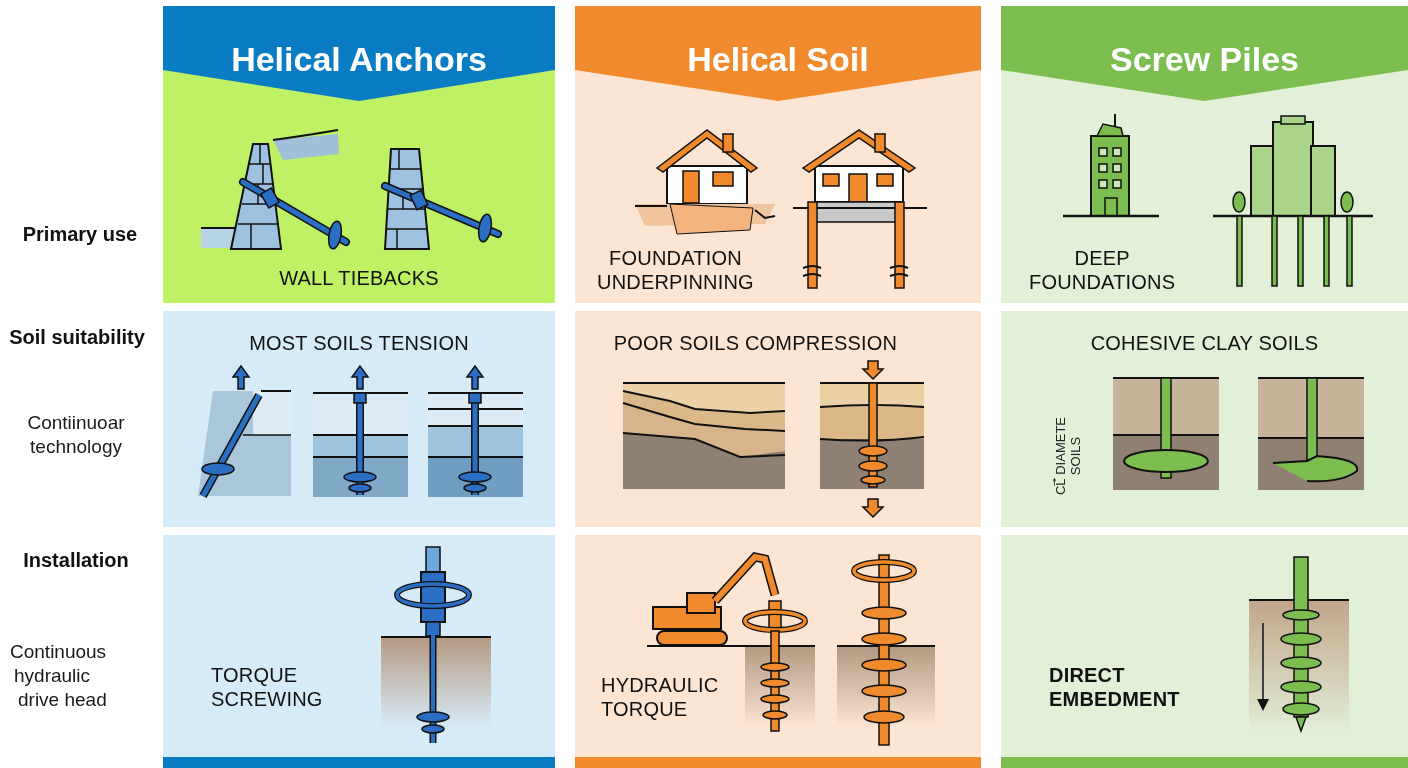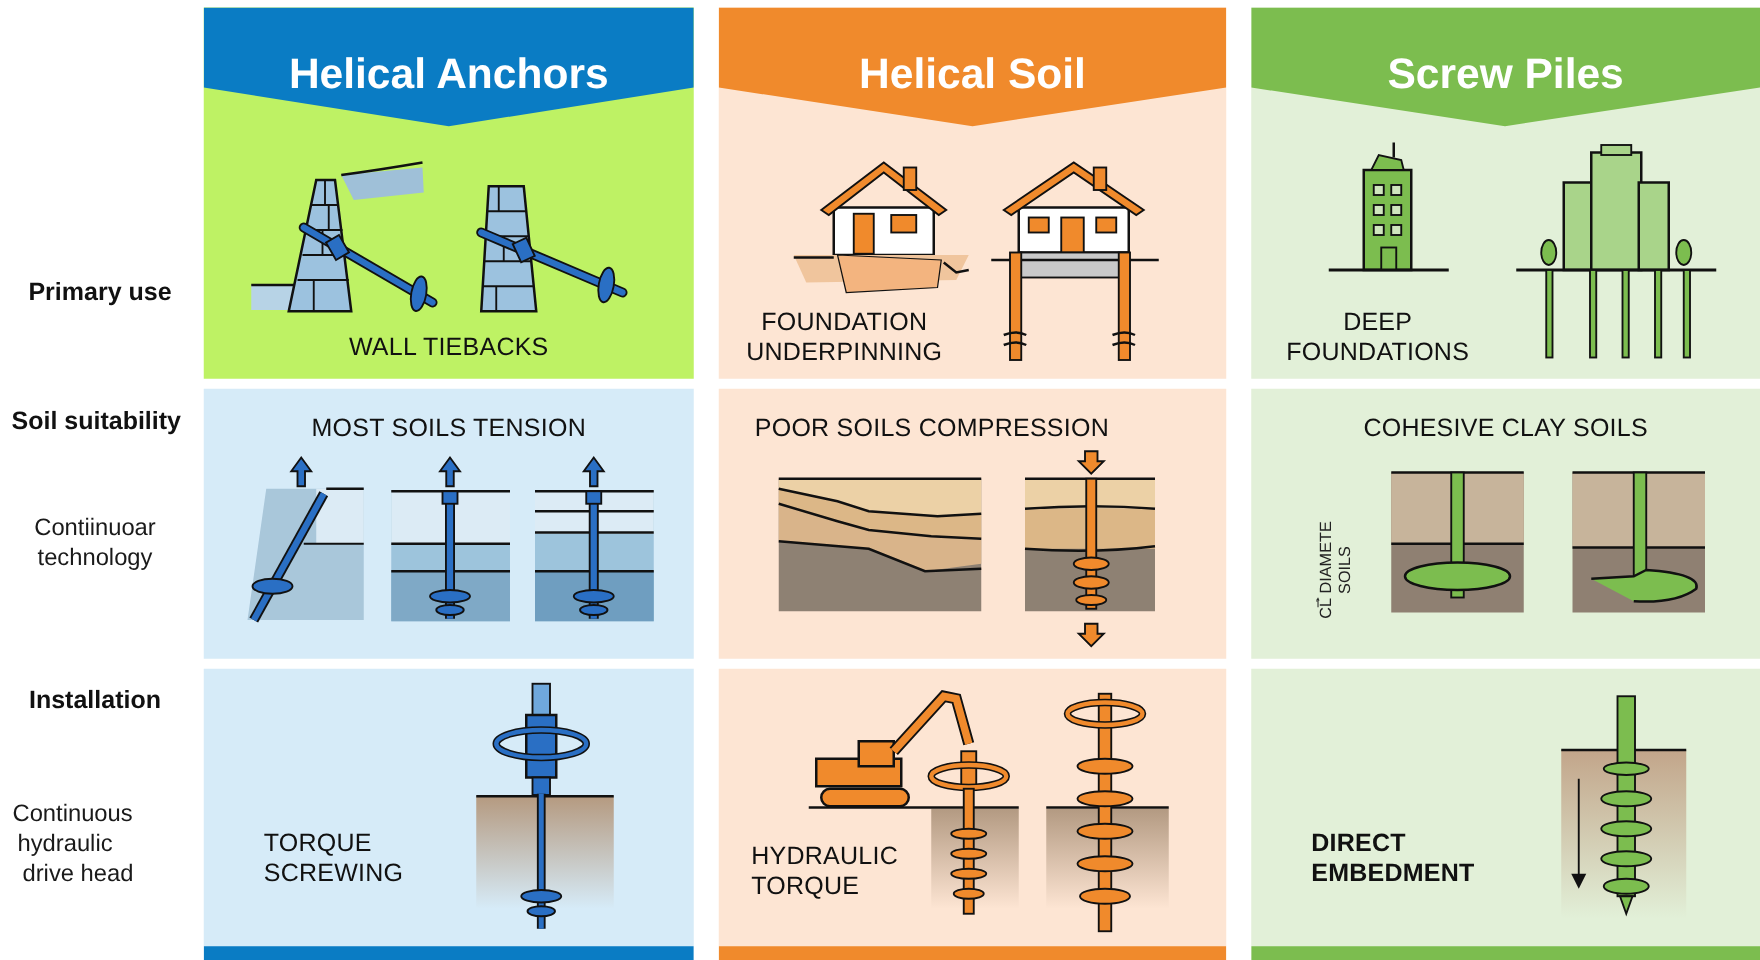--- a/index.html
+++ b/index.html
@@ -220,21 +220,21 @@
           <path d="M245,96 Q300,92 349,96" fill="none"></path>
           <path d="M245,128 Q300,132 349,126" fill="none"></path>
         </g>
       <rect x="294" y="72" width="8" height="104" fill="#f08a2c" stroke="#111" stroke-width="1.5"></rect>
       <ellipse cx="298" cy="140" rx="14" ry="5" fill="#f08a2c" stroke="#111" stroke-width="1.5"></ellipse>
       <ellipse cx="298" cy="155" rx="14" ry="5" fill="#f08a2c" stroke="#111" stroke-width="1.5"></ellipse>
       <ellipse cx="298" cy="169" rx="12" ry="4" fill="#f08a2c" stroke="#111" stroke-width="1.5"></ellipse>
       <polygon points="293,50 303,50 303,58 308,58 298,68 288,58 293,58" fill="#f08a2c" stroke="#111" stroke-width="1.5"></polygon>
       <polygon points="293,188 303,188 303,196 308,196 298,206 288,196 293,196" fill="#f08a2c" stroke="#111" stroke-width="1.5"></polygon>
     </svg>
-    <div class="cap center" style="left:4px;width:333px;top:20px;">POOR SOILS COMPRESSION</div>
+    <div class="cap center" style="left:14px;width:333px;top:20px;">POOR SOILS COMPRESSION</div>
   </div>
   <div class="cell" style="top:529px;height:233px;background:#fde5d3;">
     <svg class="art" viewBox="0 0 406 233">
       <defs>
           <linearGradient id="soilB" x1="0" y1="0" x2="0" y2="1">
             <stop offset="0" stop-color="#b39a82"></stop>
             <stop offset="1" stop-color="#fde5d3"></stop>
           </linearGradient>
         </defs>
       <rect x="170" y="112" width="70" height="80" fill="url(#soilB)"></rect>

